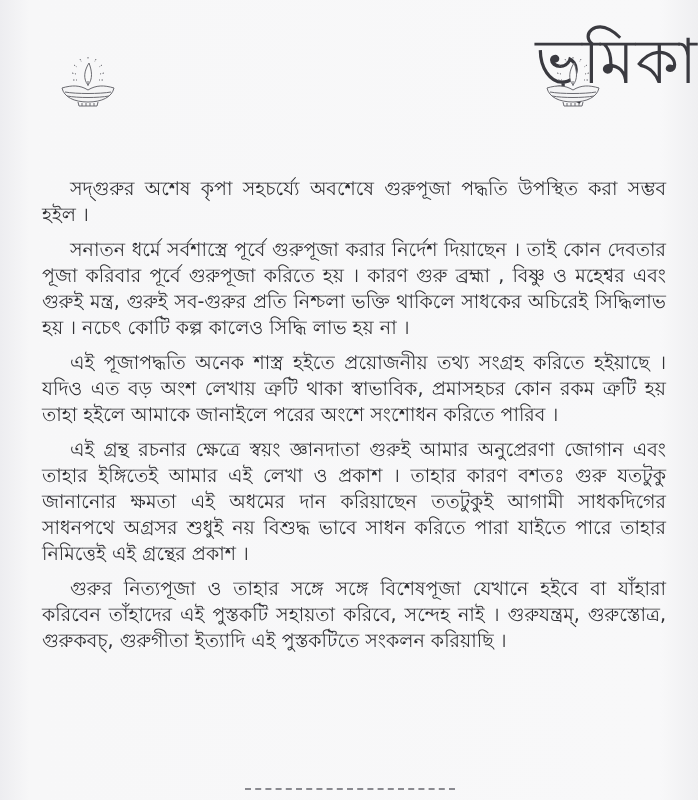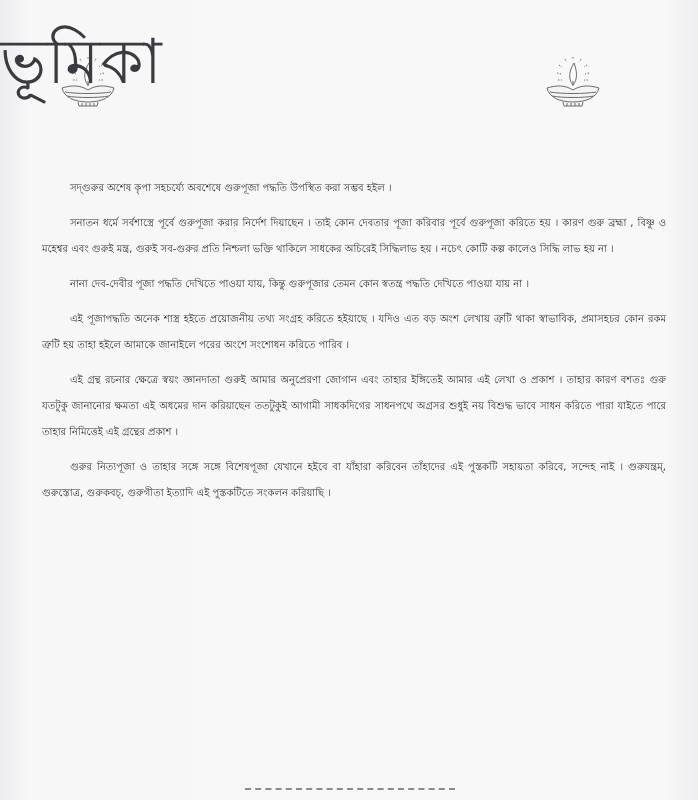--- a/index.html
+++ b/index.html
@@ -18,41 +18,41 @@
     .page {
       position: absolute;
       left: 0; top: 0;
       width: 698px; height: 800px;
       background: linear-gradient(90deg, #ededf0 0px, #f7f7f8 30px, #f8f8f9 660px, #efeff1 698px);
     }
     .title {
       position: absolute;
       left: 0; right: 0;
       top: 22px;
-      text-align: left;
+      text-align: right;
       font-size: 62px;
       line-height: 80px;
       color: #3a3a40;
       letter-spacing: 1px;
       font-family: "DejaVu Sans", sans-serif;
     }
     .lamp {
       position: absolute;
       width: 60px;
       height: 60px;
     }
     .lamp.left { left: 58px; top: 55px; }
     .lamp.right { left: 543px; top: 55px; }
 
     .content {
       position: absolute;
       left: 42px;
       top: 175px;
       width: 624px;
-      font-size: 10px;
+      font-size: 19px;
       line-height: 26px;
       color: #303034;
     }
     .para {
       margin: 0 0 9px 0;
       text-indent: 28px;
       text-align: justify;
     }
     .footer-rule {
       position: absolute;
@@ -122,20 +122,19 @@
         <line x1="28" y1="48" x2="28" y2="51"></line>
         <line x1="32" y1="48" x2="32" y2="51"></line>
         <line x1="36" y1="48" x2="36" y2="51"></line>
       </g>
     </svg>
   </div>
 
   <div class="content">
     <p class="para">সদ্‌গুরুর অশেষ কৃপা সহচর্য্যে অবশেষে গুরুপূজা পদ্ধতি উপস্থিত করা সম্ভব হইল ।</p>
     <p class="para">সনাতন ধর্মে সর্বশাস্ত্রে পূর্বে গুরুপূজা করার নির্দেশ দিয়াছেন । তাই কোন দেবতার পূজা করিবার পূর্বে গুরুপূজা করিতে হয় । কারণ গুরু ব্রহ্মা , বিষ্ণু ও মহেশ্বর এবং গুরুই মন্ত্র, গুরুই সব-গুরুর প্রতি নিশ্চলা ভক্তি থাকিলে সাধকের অচিরেই সিদ্ধিলাভ হয় । নচেৎ কোটি কল্প কালেও সিদ্ধি লাভ হয় না ।</p>
-    <p class="para">নানা দেব-দেবীর পূজা পদ্ধতি দেখিতে পাওয়া যায়, কিন্তু গুরুপূজার তেমন কোন স্বতন্ত্র পদ্ধতি দেখিতে পাওয়া যায় না ।</p>
     <p class="para">এই পূজাপদ্ধতি অনেক শাস্ত্র হইতে প্রয়োজনীয় তথ্য সংগ্রহ করিতে হইয়াছে । যদিও এত বড় অংশ লেখায় ত্রুটি থাকা স্বাভাবিক, প্রমাসহচর কোন রকম ত্রুটি হয় তাহা হইলে আমাকে জানাইলে পরের অংশে সংশোধন করিতে পারিব ।</p>
     <p class="para">এই গ্রন্থ রচনার ক্ষেত্রে স্বয়ং জ্ঞানদাতা গুরুই আমার অনুপ্রেরণা জোগান এবং তাহার ইঙ্গিতেই আমার এই লেখা ও প্রকাশ । তাহার কারণ বশতঃ গুরু যতটুকু জানানোর ক্ষমতা এই অধমের দান করিয়াছেন ততটুকুই আগামী সাধকদিগের সাধনপথে অগ্রসর শুধুই নয় বিশুদ্ধ ভাবে সাধন করিতে পারা যাইতে পারে তাহার নিমিত্তেই এই গ্রন্থের প্রকাশ ।</p>
     <p class="para">গুরুর নিত্যপূজা ও তাহার সঙ্গে সঙ্গে বিশেষপূজা যেখানে হইবে বা যাঁহারা করিবেন তাঁহাদের এই পুস্তকটি সহায়তা করিবে, সন্দেহ নাই । গুরুযন্ত্রম্‌, গুরুস্তোত্র, গুরুকবচ্‌, গুরুগীতা ইত্যাদি এই পুস্তকটিতে সংকলন করিয়াছি ।</p>
   </div>
 
   <div class="footer-rule"></div>
 </div>
 
 </body></html>

